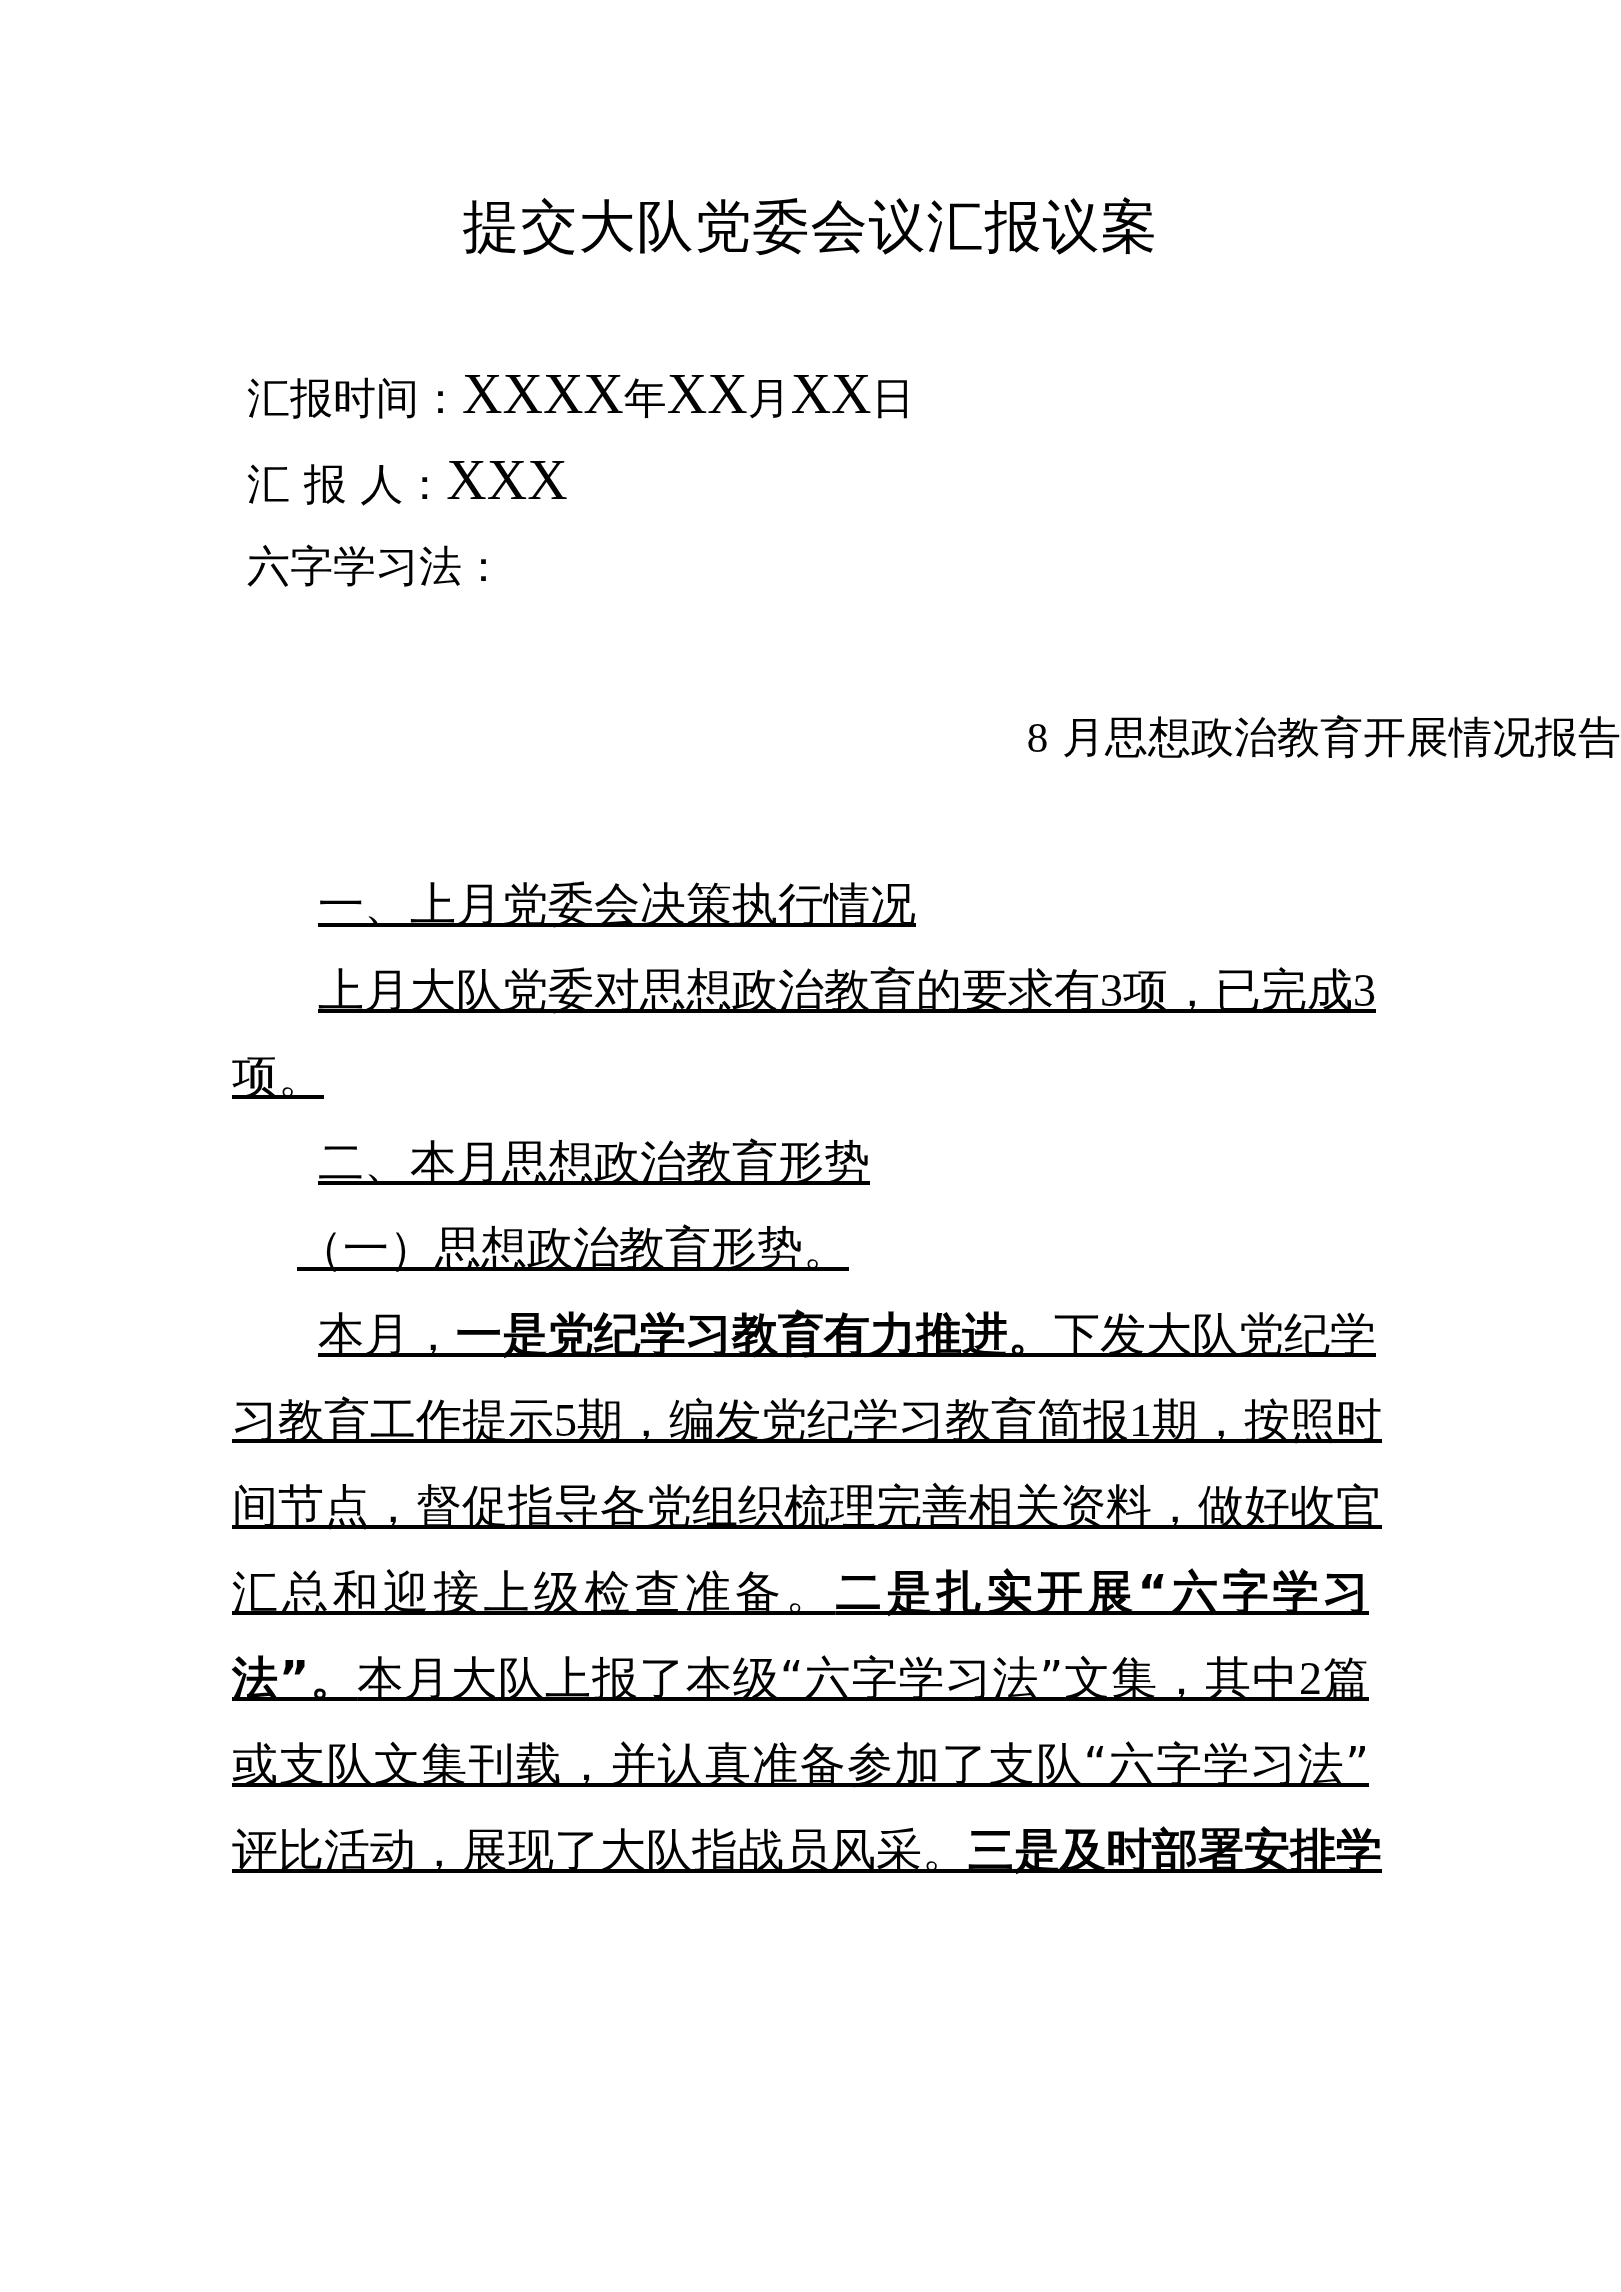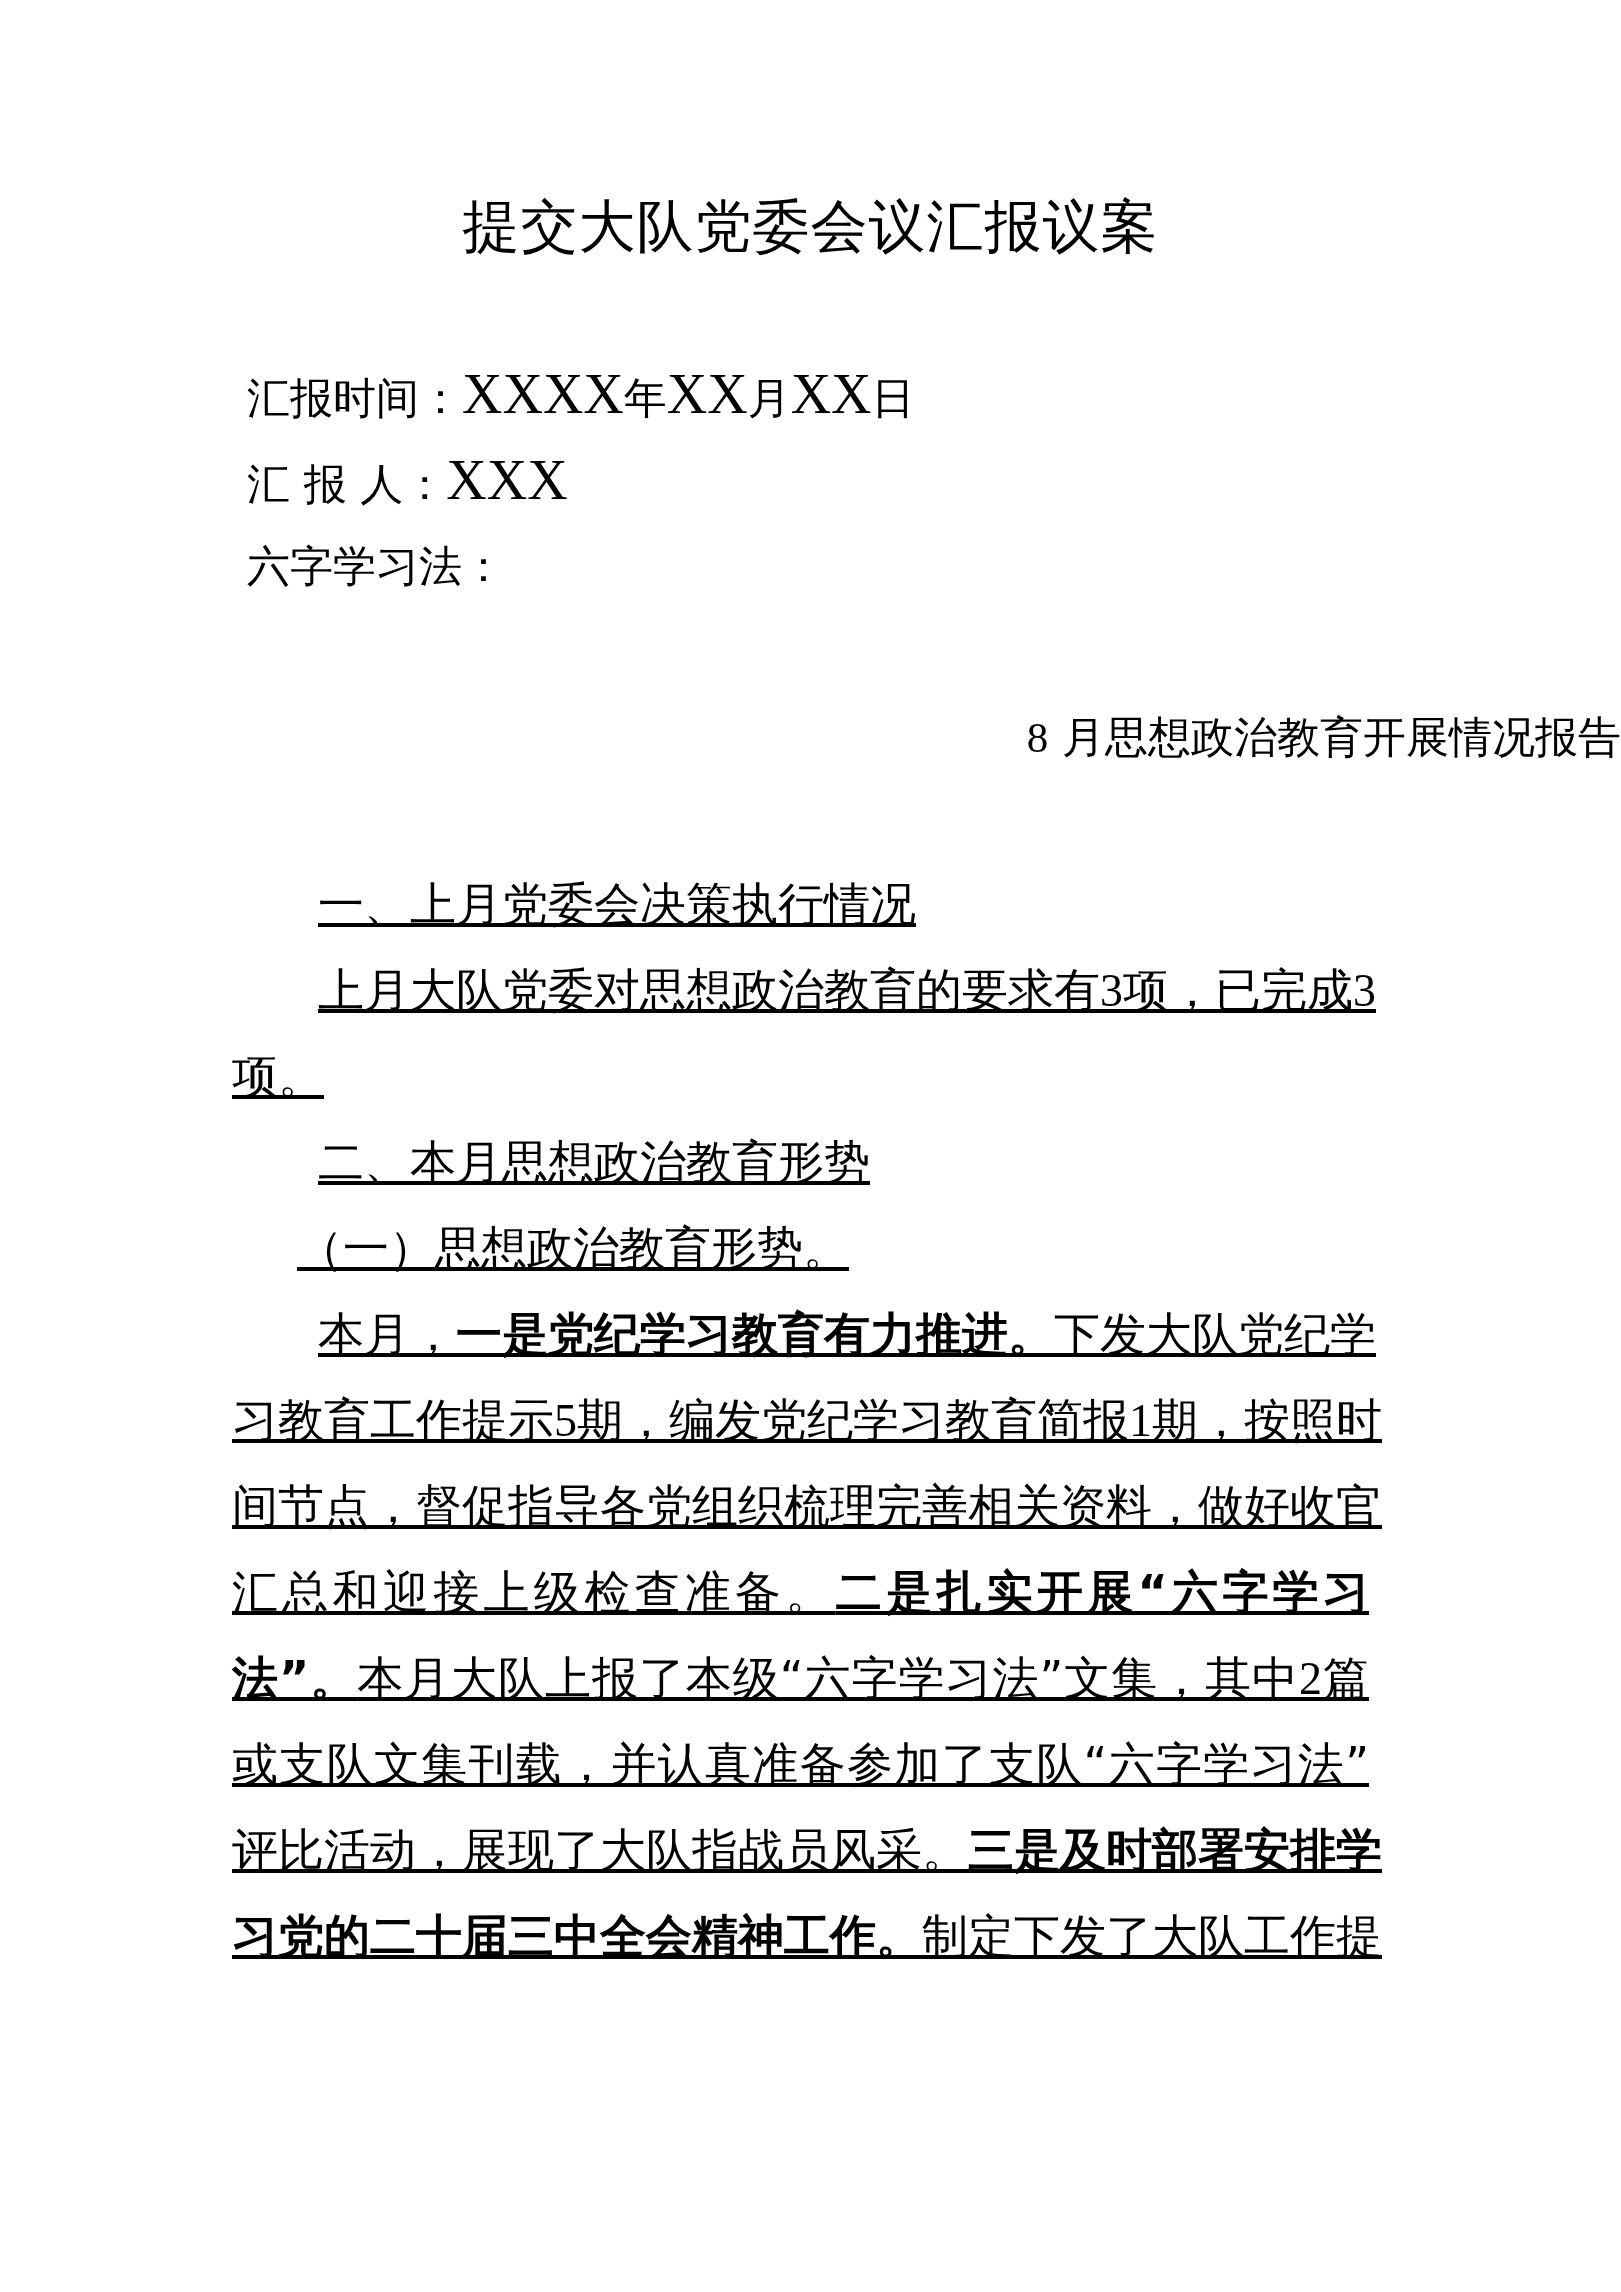--- a/index.html
+++ b/index.html
@@ -126,18 +126,17 @@
     <span class="line first last">二、本月思想政治教育形势</span>
     <span class="line first-small last">（一）思想政治教育形势。</span>
     <div id="section-2-paragraph">
         <span class="line first"><span>本月，</span><span class="bold">一是党纪学习教育有力推进。</span><span>下发大队党纪学</span></span>
         <span class="line"><span>习教育工作提示</span><span class="latin">5</span><span>期，编发党纪学习教育简报</span><span class="latin">1</span><span>期，按照时</span></span>
         <span class="line"><span>间节点，督促指导各党组织梳理完善相关资料，做好收官</span></span>
         <span class="line"><span>汇总和迎接上级检查准备。</span><span class="bold">二是扎实开展“六字学习</span></span>
         <span class="line"><span class="bold">法”。</span><span>本月大队上报了本级“六字学习法”文集，其中</span><span class="latin">2</span><span>篇</span></span>
         <span class="line"><span>或支队文集刊载，并认真准备参加了支队“六字学习法”</span></span>
         <span class="line"><span>评比活动，展现了大队指战员风采。</span><span class="bold">三是及时部署安排学</span></span>
-        <span class="line"><span class="bold">习党的二十届三中全会精神工作。</span><span>制定下发了大队工作提</span></span>
       </div>
   </div>
 
 </div>
 
 
 </body></html>

